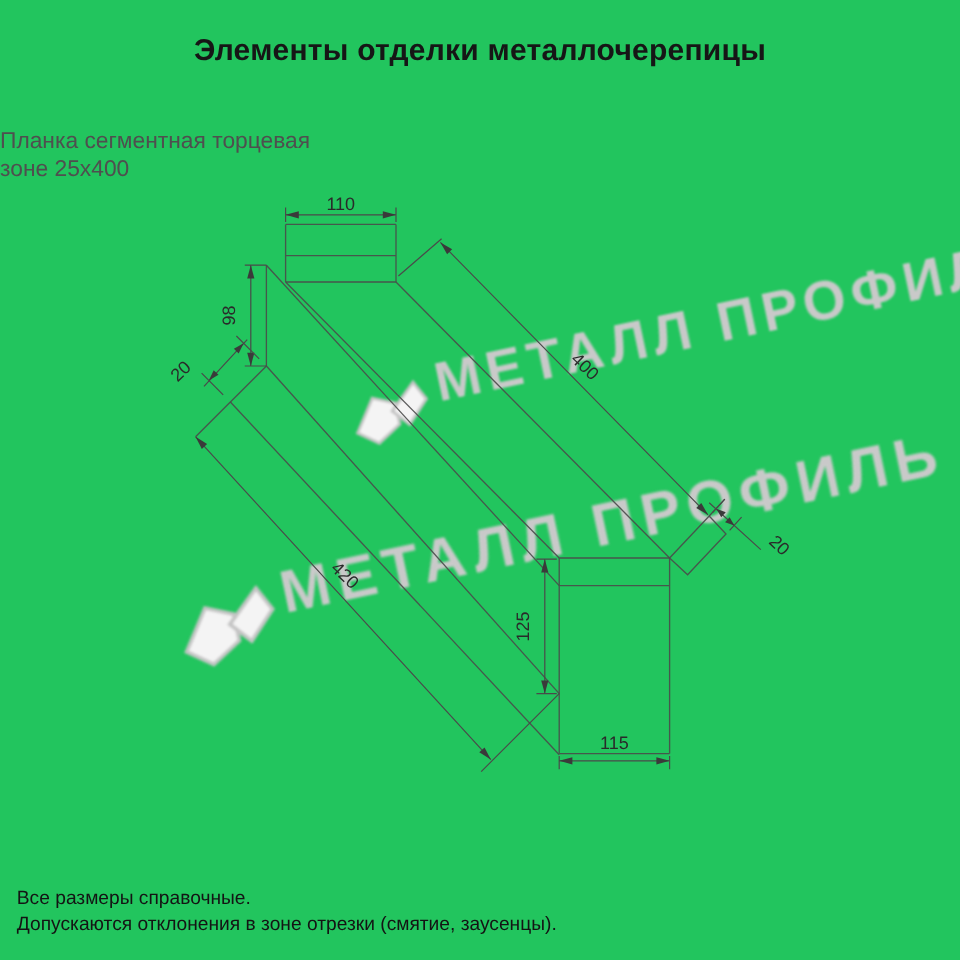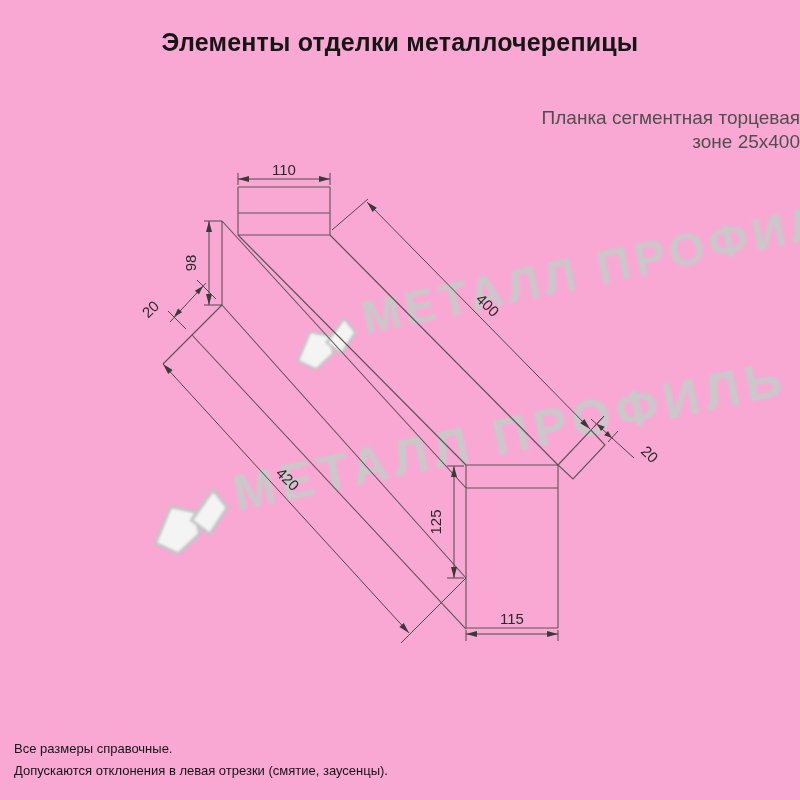--- a/index.html
+++ b/index.html
@@ -1,41 +1,41 @@
 <!DOCTYPE html>
 <html><head>
 <meta charset="utf-8">
 <style>
   html,body{margin:0;padding:0;}
   body{
     width:800px;height:800px;background:#ffffff;
     font-family:"Liberation Sans", sans-serif;
     position:relative;overflow:hidden;
   }
-  .page{position:absolute;inset:0;background:#f9a8d4;padding-left:14px;}
+  .page{position:absolute;inset:0;background:#22c55e;padding-left:14px;}
   .page-title{
     position:absolute;top:28px;left:0;width:800px;
     text-align:center;font-size:25px;font-weight:bold;color:#161616;
     letter-spacing:0.2px;
   }
   .subtitle{
-    position:absolute;top:106px;left:0;width:800px;text-align:right;
+    position:absolute;top:106px;left:0;width:800px;text-align:left;
     font-size:19px;color:#4f4f4f;line-height:24px;
   }
   .drawing-svg{position:absolute;top:0;left:0;}
   .dim-line{stroke:#4a4a4a;stroke-width:1;fill:none;}
   .part-line{stroke:#4a4a4a;stroke-width:1.1;fill:none;opacity:.9;}
   .arrow{fill:#3a3a3a;stroke:none;}
   .dim-text{font-size:15px;fill:#2a2a2a;}
   .wm-text{font-size:46px;font-weight:bold;fill:#c9c9c9;letter-spacing:5px;}
   .wm-text-lg{font-size:50px;font-weight:bold;fill:#c9c9c9;letter-spacing:6px;}
   .wm-icon{fill:#f4f4f4;stroke:#c4c4c4;stroke-width:2.5;}
   .notes{
     position:absolute;left:14px;bottom:18px;width:760px;
-    font-size:13px;color:#141414;line-height:22px;
+    font-size:16px;color:#141414;line-height:22px;
   }
 </style>
 </head>
 <body>
 
 <div class="page">
 
   <div class="page-title">Элементы отделки металлочерепицы</div>
 
   <div class="subtitle">
@@ -140,16 +140,16 @@
       <path class="dim-line" d="M466,630 V641 M558,630 V641 M466,634 H558"></path>
       <polygon class="arrow" points="466,634 477,631 477,637"></polygon>
       <polygon class="arrow" points="558,634 547,631 547,637"></polygon>
       <text class="dim-text" x="512" y="624" text-anchor="middle">115</text>
     </g>
 
   </svg>
 
   <div class="notes">
     <div>Все размеры справочные.</div>
-    <div>Допускаются отклонения в левая отрезки (смятие, заусенцы).</div>
+    <div>Допускаются отклонения в зоне отрезки (смятие, заусенцы).</div>
   </div>
 
 </div>
 
 </body></html>

